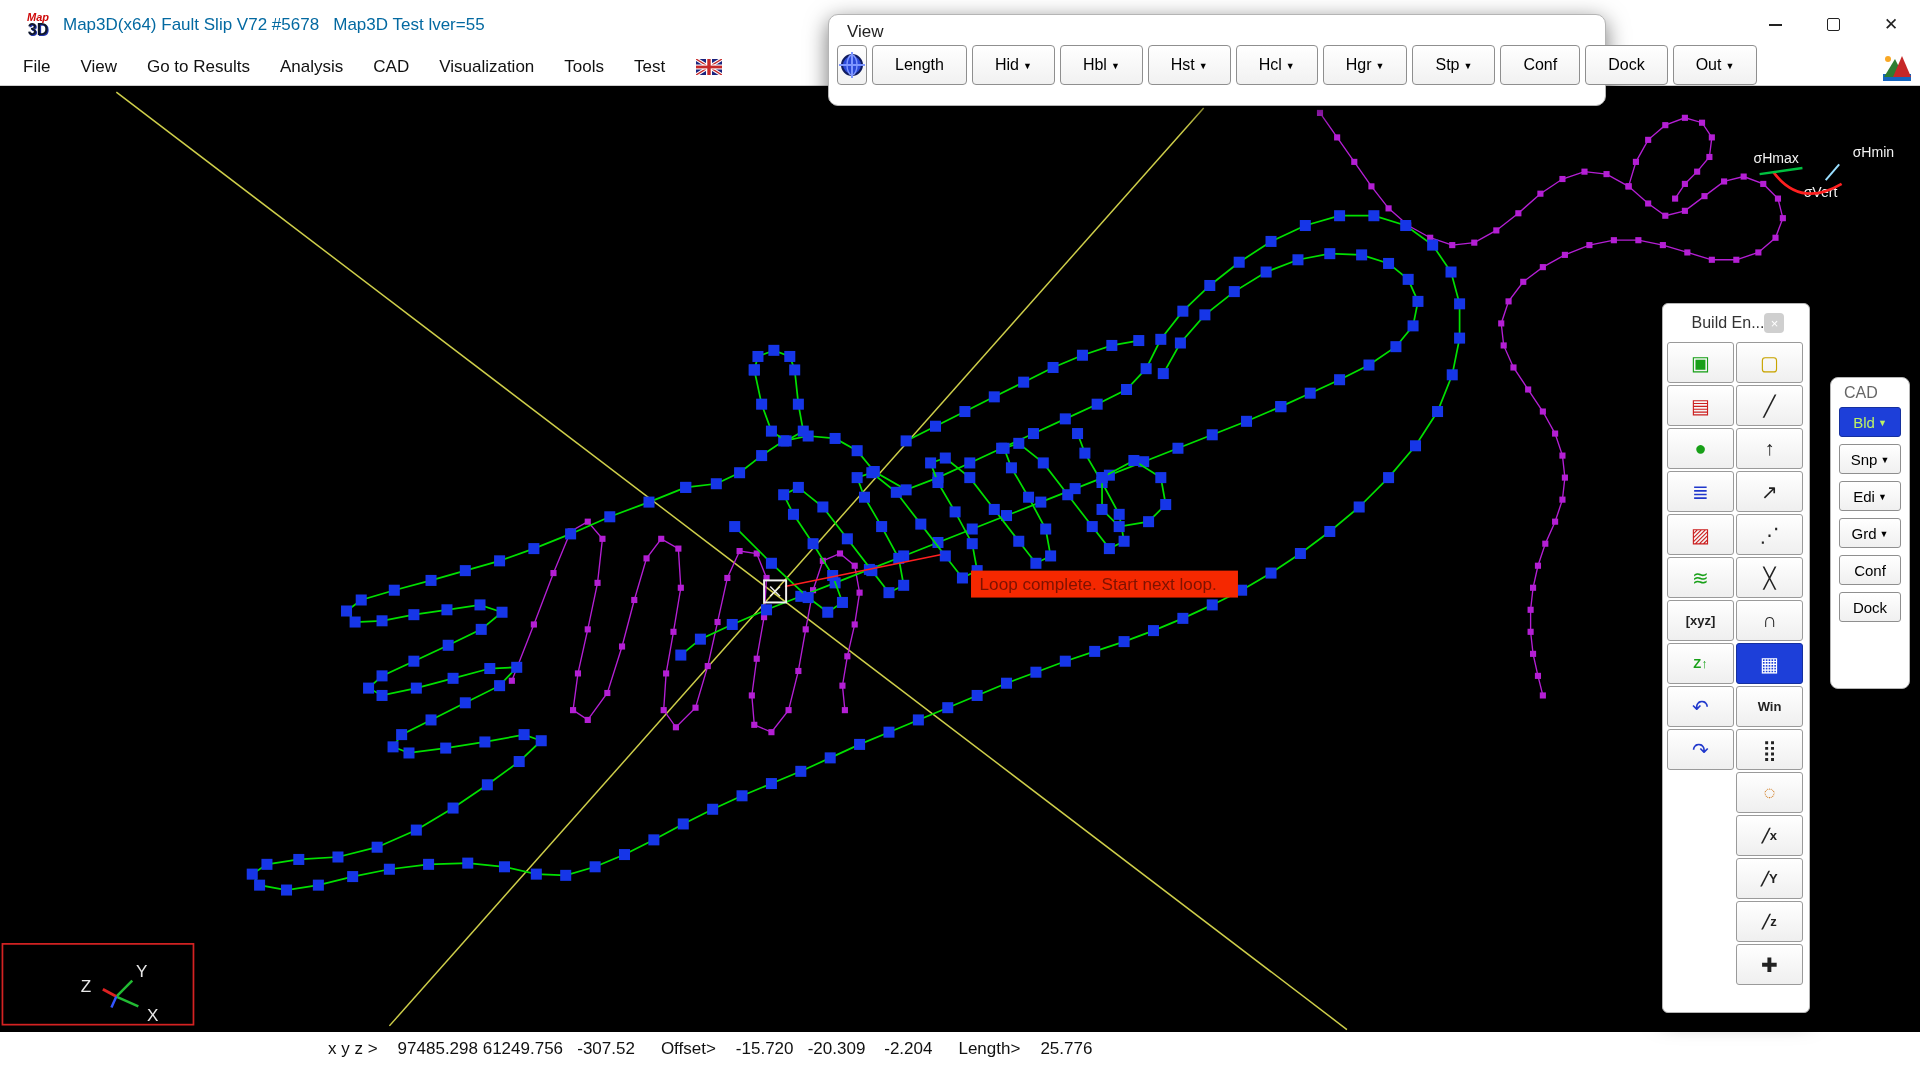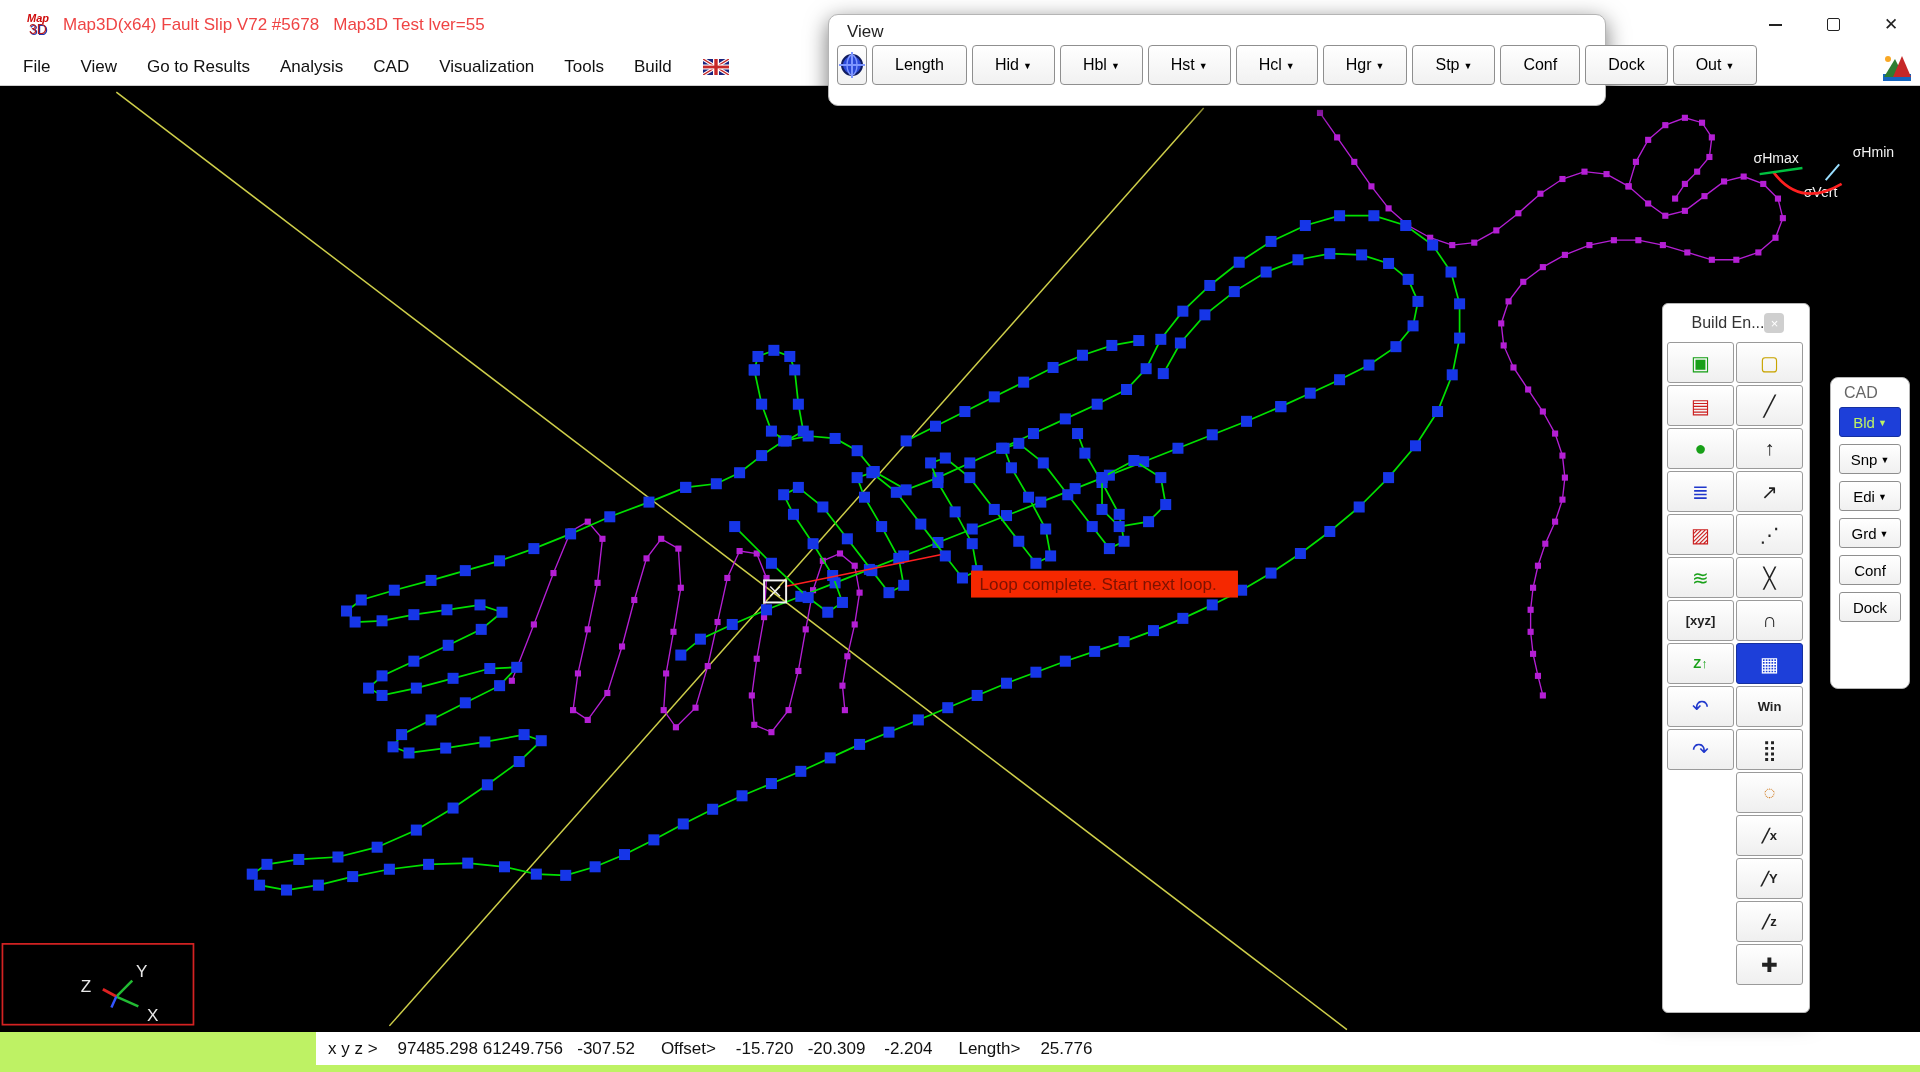--- a/index.html
+++ b/index.html
@@ -2,22 +2,22 @@
 <html><head>
 <meta charset="utf-8">
 <style>
 *{margin:0;padding:0;box-sizing:border-box}
 html,body{width:1920px;height:1072px;overflow:hidden;background:#000;font-family:"Liberation Sans",sans-serif}
 
 
 .titlebar{position:absolute;left:0;top:0;width:1920px;height:49px;background:#fff;display:flex;align-items:center;z-index:10}
 .logo{margin-left:27px;display:flex;flex-direction:column;line-height:.95;align-items:center}
 .logo .map{font-size:11px;font-weight:bold;font-style:italic;color:#cf0a0a}
-.logo .threed{font-size:14px;font-weight:normal;color:#b91c1c;text-shadow:1px 1px 0 #2233aa}
-.title-text{margin-left:14px;font-size:17px;color:#ef4444;white-space:pre}
+.logo .threed{font-size:16px;font-weight:bold;color:#0f172a;text-shadow:1px 1px 0 #2233aa}
+.title-text{margin-left:14px;font-size:17px;color:#0369a1;white-space:pre}
 .win-controls{margin-left:auto;display:flex;height:100%}
 .win-btn{width:58px;height:100%;display:flex;align-items:center;justify-content:center;background:transparent;border:none;color:#222}
 .glyph-min{display:block;width:13px;border-top:2px solid #222}
 .glyph-max{display:block;width:13px;height:13px;border:1.6px solid #222;border-radius:2px}
 .glyph-close{font-size:17px;color:#222}
 
 
 .menubar{position:absolute;left:0;top:49px;width:1920px;height:37px;background:#fff;display:flex;align-items:center;z-index:10;border-bottom:1px solid #cfcfcf}
 .menu-items{display:flex;height:100%;align-items:flex-end;margin-left:8px}
 .menu-item{padding:0 15px;font-size:17px;color:#111;height:100%;display:flex;align-items:center;cursor:default}
@@ -46,21 +46,21 @@
 .bp-btn.small{font-size:13px;font-weight:bold}
 .bp-btn.active{background:#1d3fd9;border-color:#15309f}
 
 .cad-win{left:1830px;top:377px;width:80px;height:312px;border-radius:8px}
 .cad-title{padding:6px 0 5px 13px;font-size:16px;color:#666}
 .cad-col{display:flex;flex-direction:column;gap:7px;align-items:center}
 .cad-btn{width:62px;height:30px;background:linear-gradient(#fff,#f0f0f0);border:1px solid #8f8f8f;border-radius:3px;font-size:15px;color:#000;display:flex;align-items:center;justify-content:center;gap:3px;font-family:inherit}
 .cad-btn.active{background:#1d3fd9;border-color:#15309f;color:#bef264}
 
 
-.statusbar{position:absolute;left:0;top:1032px;width:1920px;height:40px;background:#bef264;z-index:10}
+.statusbar{position:absolute;left:0;top:1032px;width:1920px;height:40px;background:#ffffff;z-index:10}
 .sb-white{position:absolute;left:316px;top:0;right:0;height:33px;background:#fff;display:flex;align-items:center;padding-left:12px;font-size:17px;color:#111;white-space:pre}
 .sb-lab{margin-right:20px}
 .sb-val{margin-right:26px}
 </style>
 </head>
 <body>
 
 <div class="titlebar">
   <div class="logo">
     <span class="map">Map</span>
@@ -82,21 +82,21 @@
 
 <div class="menubar">
   <div class="menu-items">
       <div class="menu-item">File</div>
       <div class="menu-item">View</div>
       <div class="menu-item">Go to Results</div>
       <div class="menu-item">Analysis</div>
       <div class="menu-item">CAD</div>
       <div class="menu-item">Visualization</div>
       <div class="menu-item">Tools</div>
-      <div class="menu-item">Build</div>
+      <div class="menu-item">Test</div>
     </div>
   <span class="flag">
     <svg width="26" height="16" viewBox="0 0 26 16">
       <rect width="26" height="16" fill="#1a237e"></rect>
       <line x1="0" y1="0" x2="26" y2="16" stroke="#fff" stroke-width="3.6"></line>
       <line x1="26" y1="0" x2="0" y2="16" stroke="#fff" stroke-width="3.6"></line>
       <line x1="0" y1="0" x2="26" y2="16" stroke="#c62828" stroke-width="1.4"></line>
       <line x1="26" y1="0" x2="0" y2="16" stroke="#c62828" stroke-width="1.4"></line>
       <line x1="13" y1="0" x2="13" y2="16" stroke="#fff" stroke-width="6"></line>
       <line x1="0" y1="8" x2="26" y2="8" stroke="#fff" stroke-width="5"></line>

